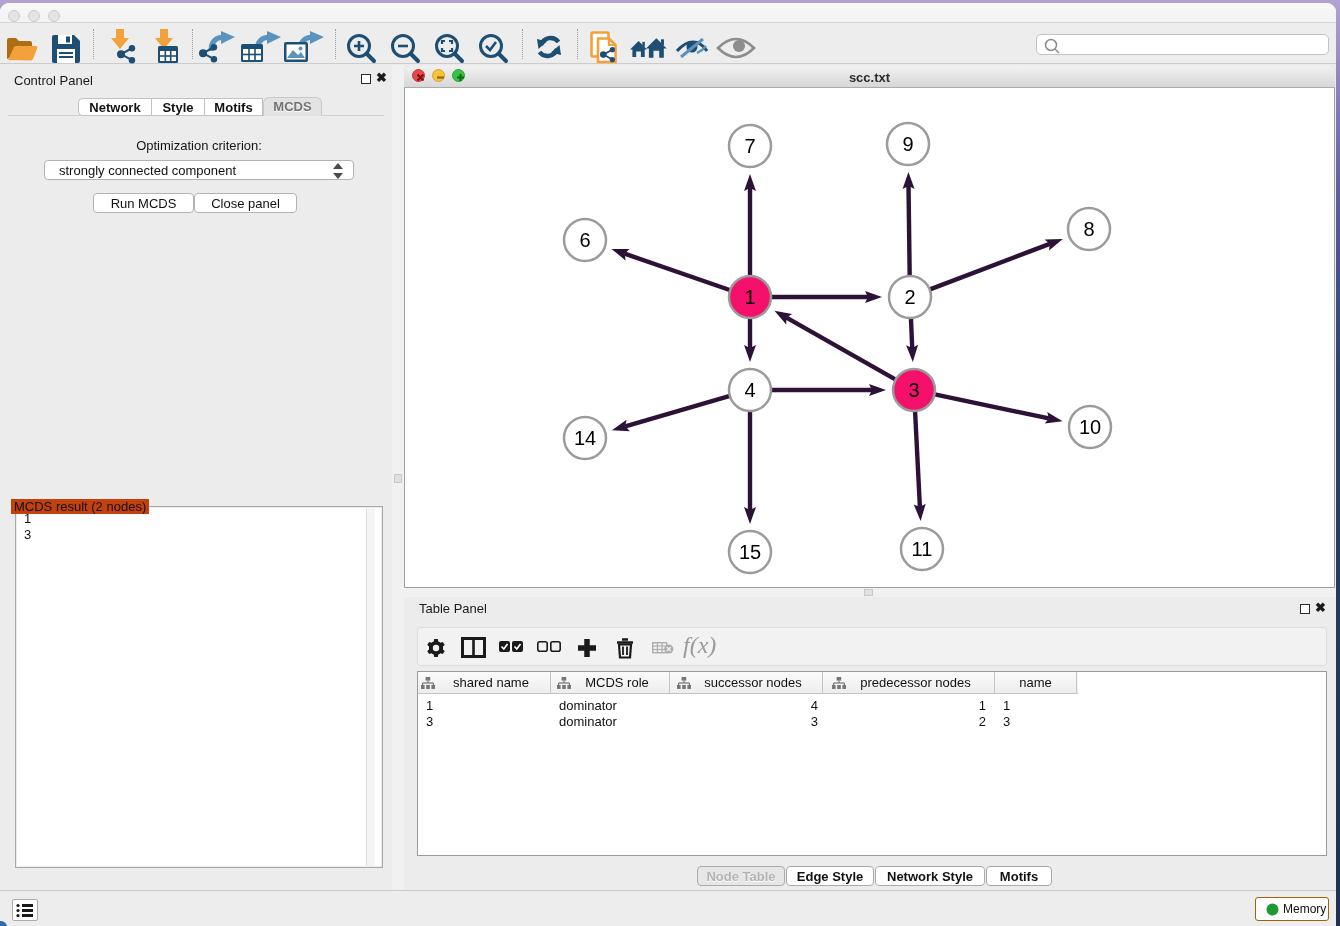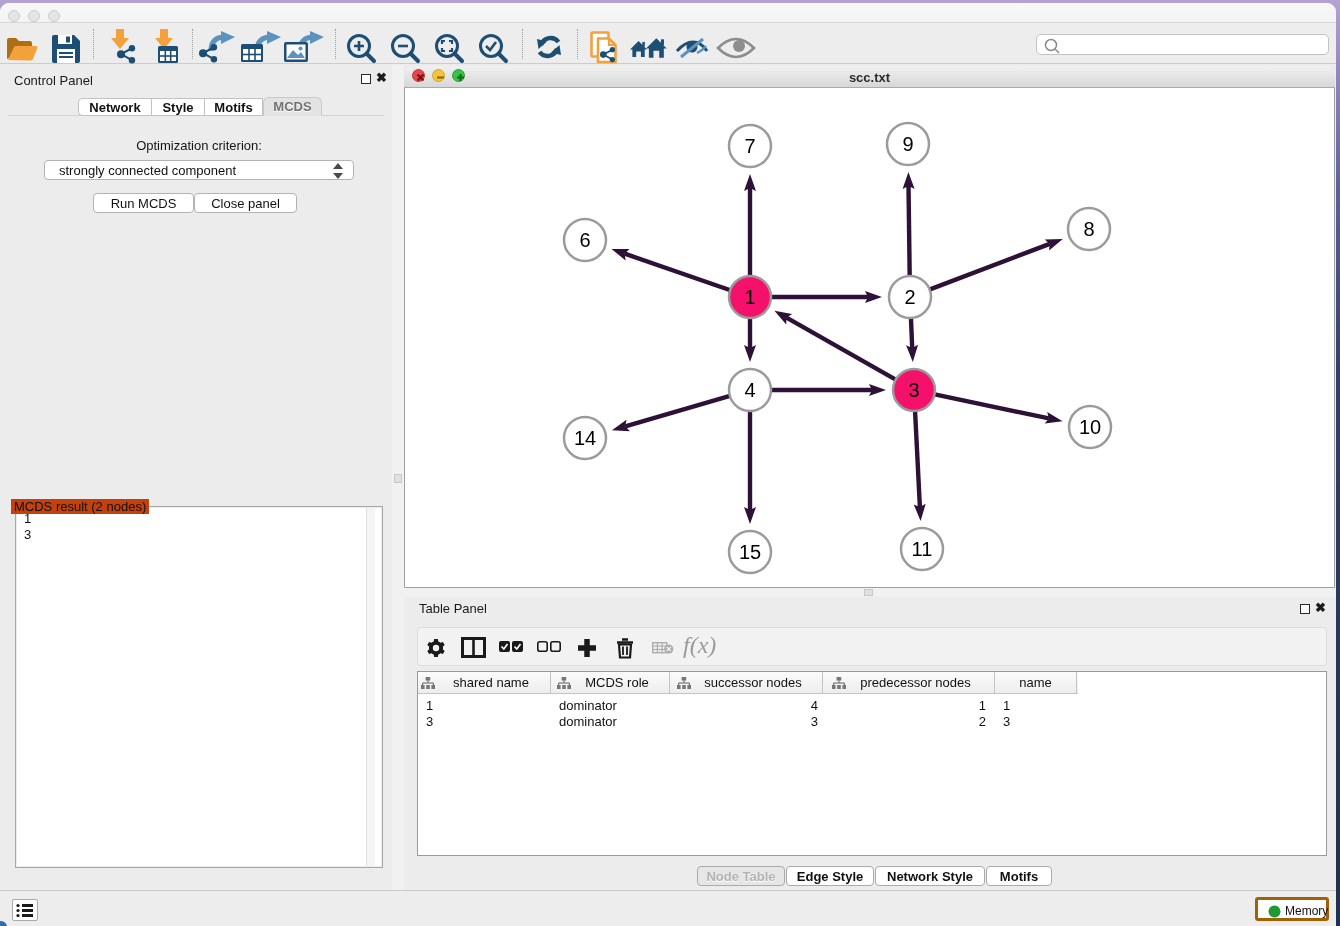--- a/index.html
+++ b/index.html
@@ -73,21 +73,21 @@
   .orgicon { position:absolute; top:5px; }
   .cell { position:absolute; font-size:13px; color:#111; }
   .btab { position:absolute; top:866px; height:20px; background:#fff; border:1px solid #ababab;
           font-size:13px; font-weight:bold; color:#111; text-align:center; line-height:19px; border-radius:4px; }
   
   #statusbar { position:absolute; left:0; top:890px; right:4px; bottom:0; background:#ededed;
                border-top:1px solid #c9c9c9; }
   #listbtn { position:absolute; left:12px; top:899px; width:26px; height:22px; background:#fdfdfd;
              border:1px solid #ababab; border-radius:2px; }
   #membtn { position:absolute; left:1255px; top:897px; width:74px; height:24px; background:#fdfdfd;
-            border:3px solid #a16207; border-radius:3px; font-size:12px; color:#111; }
+            border:1px solid #a16207; border-radius:3px; font-size:12px; color:#111; }
 </style>
 </head>
 <body>
 <div id="app"></div>
 
   <div id="titlebar">
     <div class="tl" style="left:8px"></div>
     <div class="tl" style="left:28px"></div>
     <div class="tl" style="left:48px"></div>
   </div>

